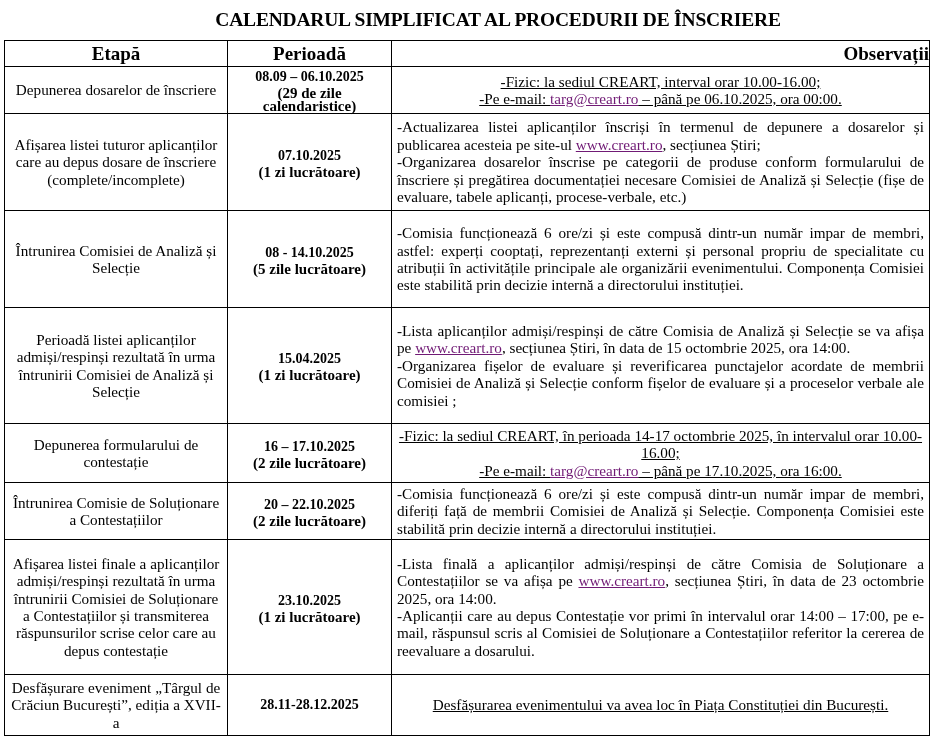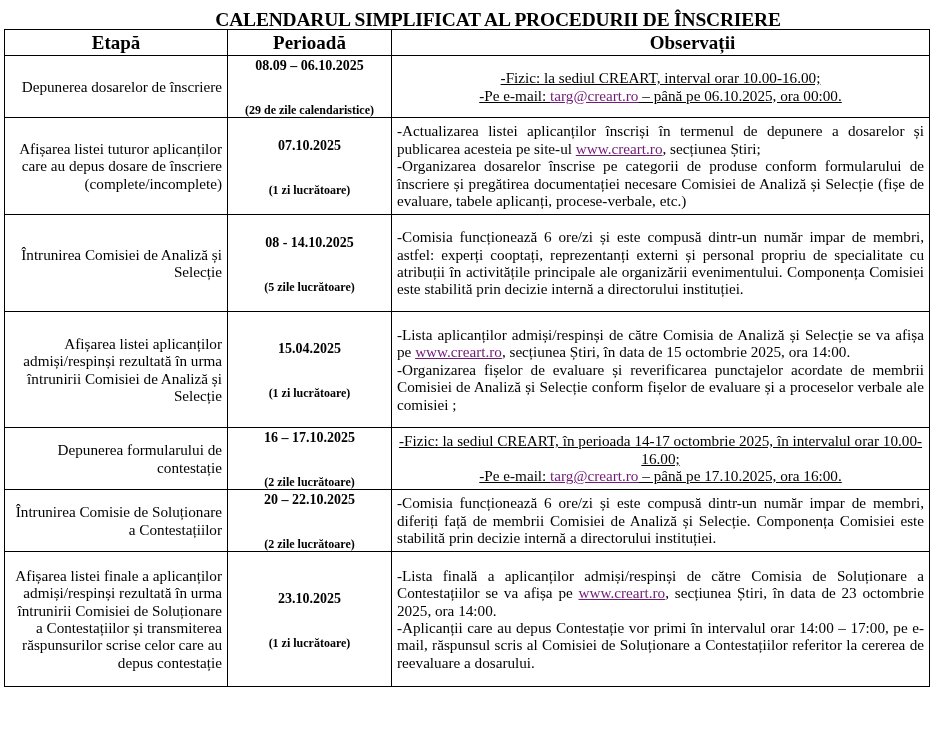--- a/index.html
+++ b/index.html
@@ -23,67 +23,66 @@
       text-align: center;
       font-weight: bold;
       font-size: 19.5px;
       letter-spacing: -0.2px;
       line-height: 24px;
       padding-left: 30px;
     }
     table.calendar {
       position: absolute;
       left: 4px;
-      top: 29px;
+      top: 40px;
       width: 925px;
       border-collapse: collapse;
       table-layout: fixed;
       font-size: 15.2px;
       line-height: 17.4px;
     }
     table.calendar td, table.calendar th {
       border: 1.2px solid #000000;
       padding: 0 5px;
       vertical-align: middle;
     }
     table.calendar th {
       font-weight: bold;
       font-size: 19px;
       height: 25px;
       padding: 0;
       line-height: 24px;
     }
     th.col-obs {
-      text-align: center;
+      text-align: right;
       padding-left: 64px !important;
     }
     col.c1 { width: 223px; }
     col.c2 { width: 164px; }
     col.c3 { width: 538px; }
     td.stage {
-      text-align: right;
+      text-align: center;
       padding-left: 6px;
       padding-right: 4px;
     }
     td.period {
       text-align: center;
       padding: 0 2px;
     }
     .period-date {
       display: block;
       font-weight: bold;
       font-size: 14px;
       line-height: 20px;
     }
     .period-dur {
       display: block;
       font-weight: bold;
-      font-size: 12px;
+      font-size: 15px;
       line-height: 13px;
-      margin-top: 28px;
     }
     td.obs {
       text-align: justify;
       padding-left: 6px;
       padding-right: 8px;
     }
     td.obs.left { text-align: center; text-decoration: underline; }
     .obs-line { display: block; }
     a.link {
       color: #701a75;
@@ -147,21 +146,21 @@
       <td class="period">
         <span class="period-date">08 - 14.10.2025</span>
         <span class="period-dur">(5 zile lucrătoare)</span>
       </td>
       <td class="obs">
         <span class="obs-line">-Comisia funcționează 6 ore/zi și este compusă dintr-un număr impar de membri, astfel: experți cooptați, reprezentanți externi și personal propriu de specialitate cu atribuții în activitățile principale ale organizării evenimentului. Componența Comisiei este stabilită prin decizie internă a directorului instituției.</span>
       </td>
     </tr>
 
     <tr class="r4">
-      <td class="stage">Afișarea listei aplicanților admiși/respinși rezultată în urma întrunirii Comisiei de Analiză și Selecție</td>
+      <td class="stage">Perioadă listei aplicanților admiși/respinși rezultată în urma întrunirii Comisiei de Analiză și Selecție</td>
       <td class="period">
         <span class="period-date">15.04.2025</span>
         <span class="period-dur">(1 zi lucrătoare)</span>
       </td>
       <td class="obs">
         <span class="obs-line"><span>-Lista aplicanților admiși/respinși de către Comisia de Analiză și Selecție se va afișa pe </span><a class="link">www.creart.ro</a><span>, secțiunea Știri, în data de 15 octombrie 2025, ora 14:00.</span></span>
         <span class="obs-line">-Organizarea fișelor de evaluare și reverificarea punctajelor acordate de membrii Comisiei de Analiză și Selecție conform fișelor de evaluare și a proceselor verbale ale comisiei ;</span>
       </td>
     </tr>
 
@@ -193,14 +192,23 @@
       <td class="period">
         <span class="period-date">23.10.2025</span>
         <span class="period-dur">(1 zi lucrătoare)</span>
       </td>
       <td class="obs">
         <span class="obs-line"><span>-Lista finală a aplicanților admiși/respinși de către Comisia de Soluționare a Contestațiilor se va afișa pe </span><a class="link">www.creart.ro</a><span>, secțiunea Știri, în data de 23 octombrie 2025, ora 14:00.</span></span>
         <span class="obs-line">-Aplicanții care au depus Contestație vor primi în intervalul orar 14:00 – 17:00, pe e-mail, răspunsul scris al Comisiei de Soluționare a Contestațiilor referitor la cererea de reevaluare a dosarului.</span>
       </td>
     </tr>
 
+    <tr class="r8">
+      <td class="stage">Desfășurare eveniment „Târgul de Crăciun București”, ediția a XVII-a</td>
+      <td class="period">
+        <span class="period-date">28.11-28.12.2025</span>
+      </td>
+      <td class="obs left">
+        <span class="obs-line">Desfășurarea evenimentului va avea loc în Piața Constituției din București.</span>
+      </td>
+    </tr>
   </tbody>
 </table>
 
 </body></html>

